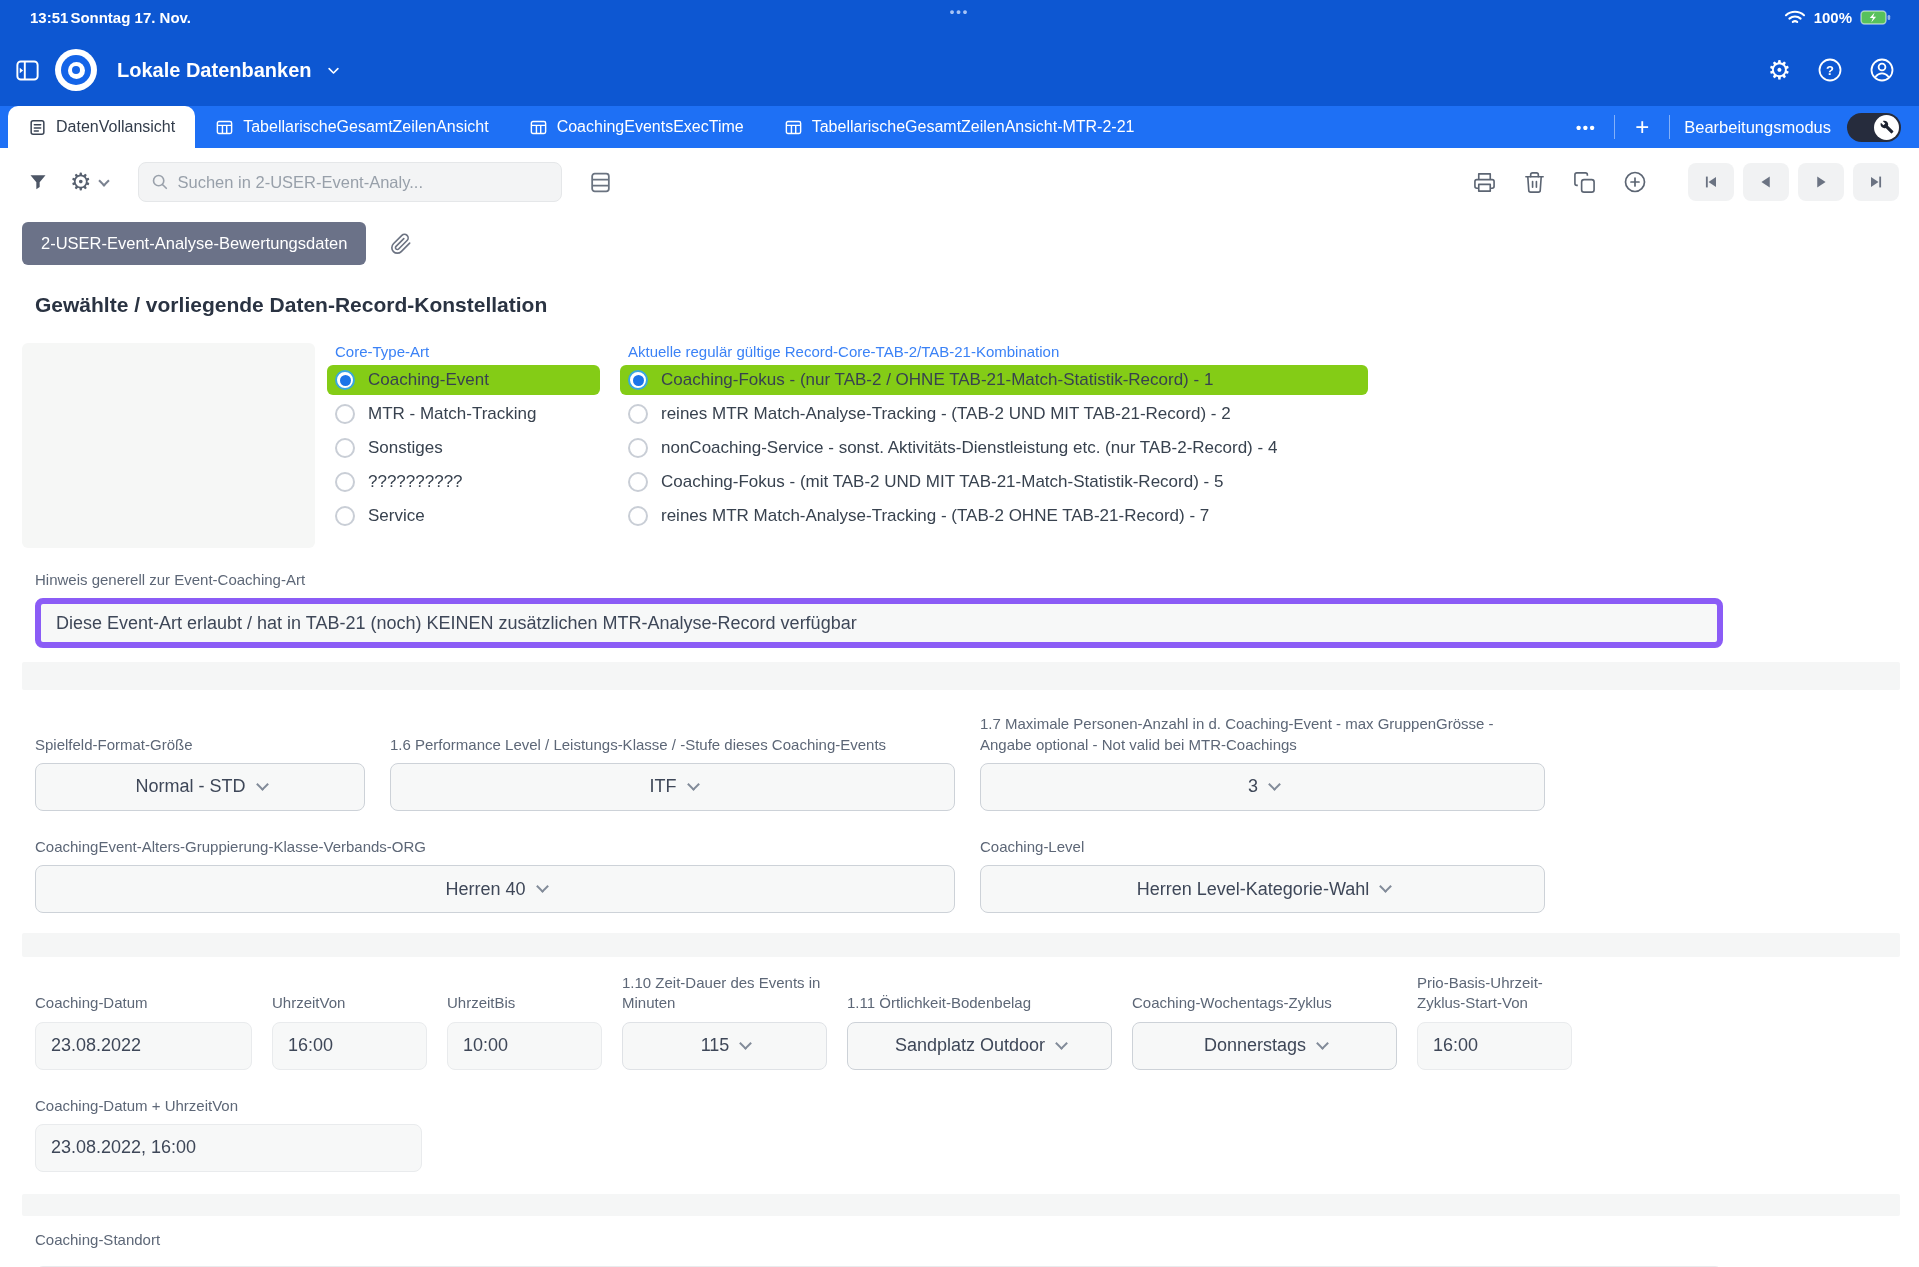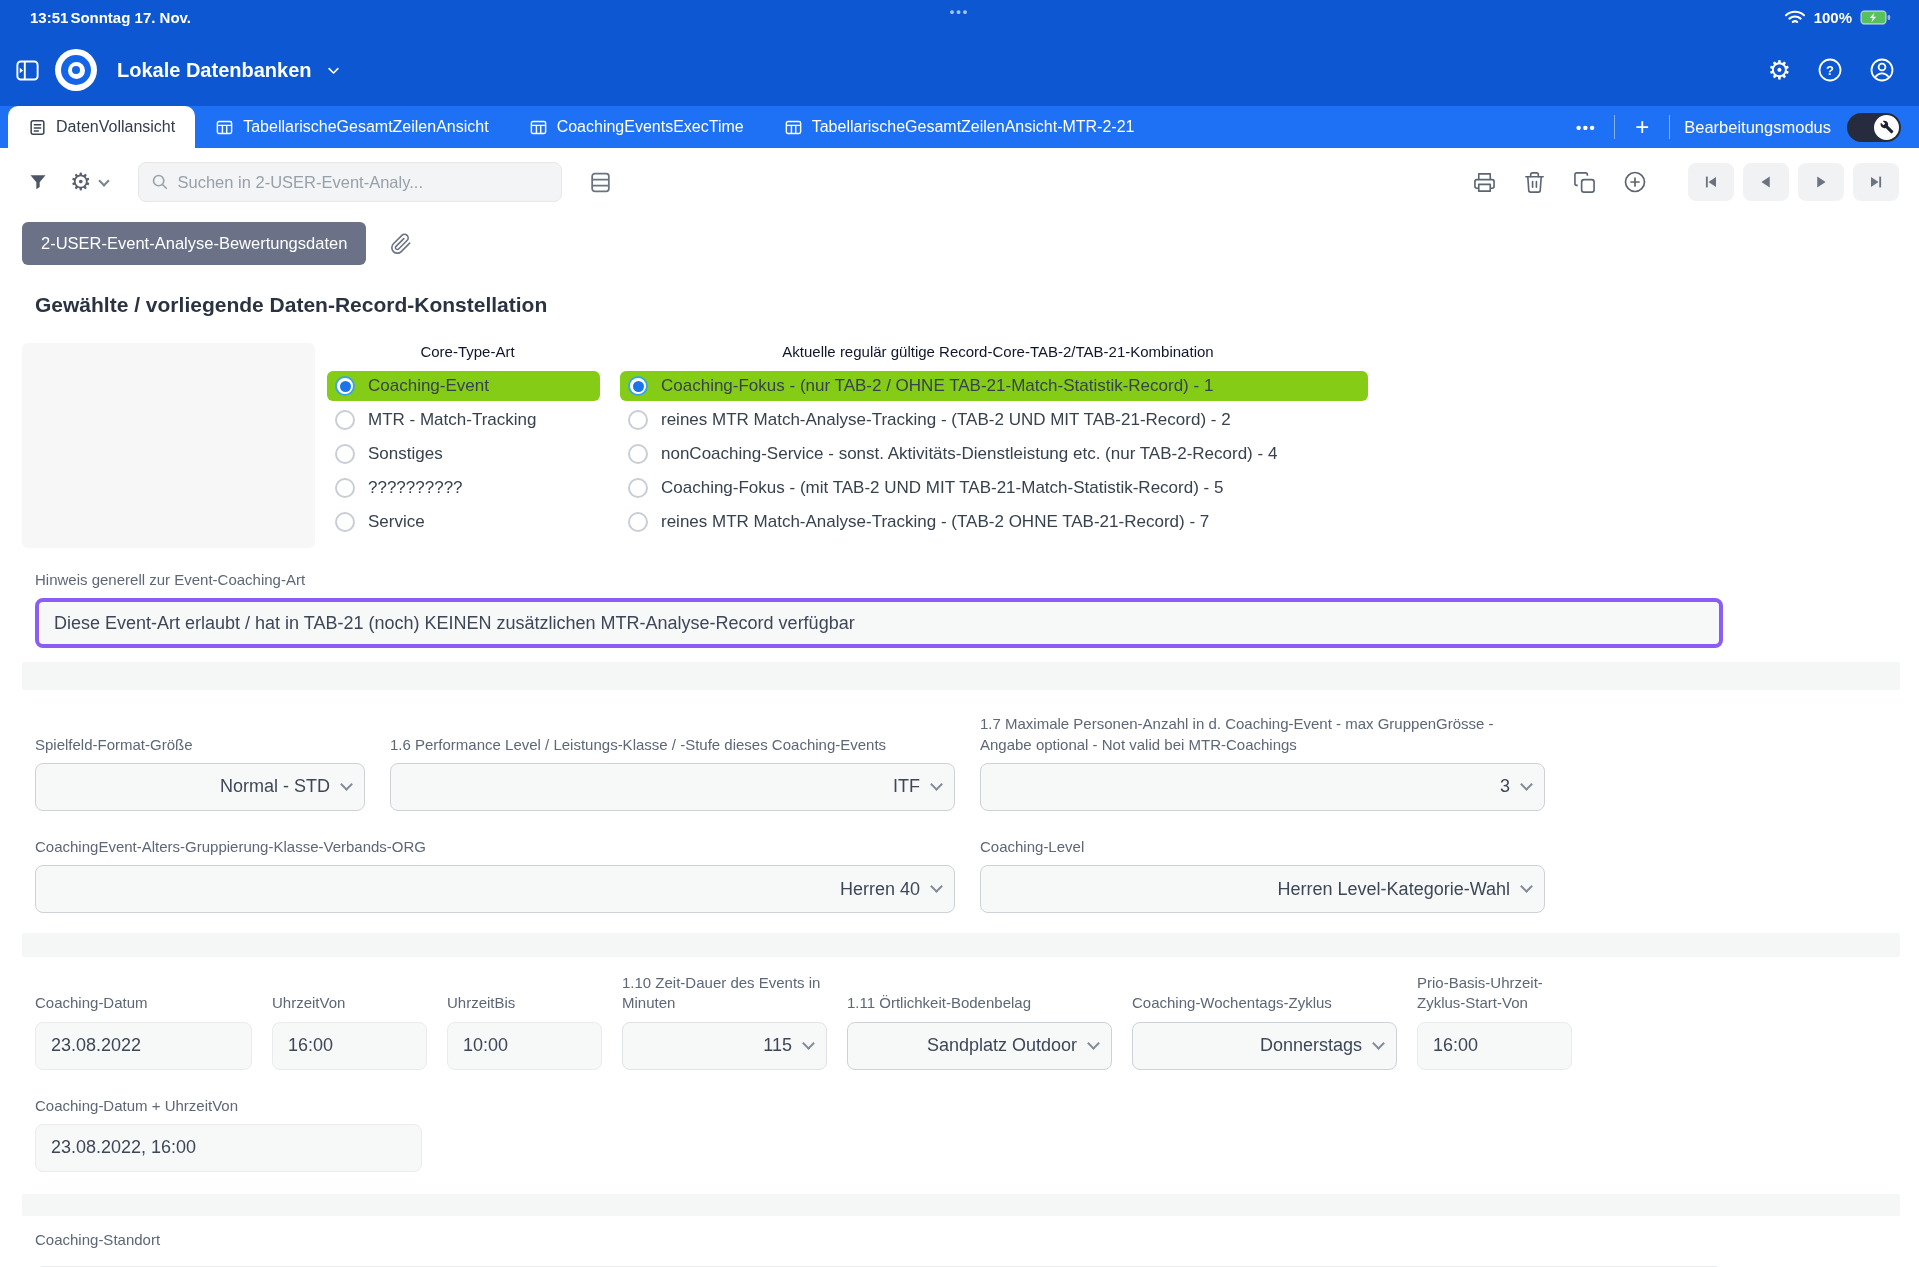--- a/index.html
+++ b/index.html
@@ -64,44 +64,44 @@
   .strip { background:#f5f6f6; margin-left:22px; width:1878px; border-radius:2px; }
 
   
   .content { flex:1; background:#fff; position:relative; }
   .section-title { margin:16px 0 0 35px; font-size:21px; font-weight:600; color:#2a3342; }
 
   .radio-zone { display:flex; margin-top:26px; padding-left:22px; }
   .img-placeholder { width:293px; height:205px; background:#f6f7f6; border-radius:6px; flex:none; }
   .rgroup { margin-left:12px; }
   .rgroup.g2 { margin-left:20px; }
-  .glabel { font-size:15px; color:#0f172a; margin-bottom:11px; padding-left:8px;text-align:center; }
+  .glabel { font-size:15px; color:#3b82f6; margin-bottom:5px; padding-left:8px; }
   .ropt { display:flex; align-items:center; gap:13px; height:30px; margin-bottom:4px;
     padding:0 14px 0 8px; border-radius:6px; font-size:17px; color:#38424f; white-space:nowrap; }
   .ropt.sel { background:#84cc16; }
   .rgroup.g1 .ropt.sel { width:273px; }
   .rgroup.g2 .ropt.sel { width:748px; }
   .radio { width:20px; height:20px; border-radius:50%; border:2px solid #c9ced6; background:#fff; flex:none;
     display:flex; align-items:center; justify-content:center; }
   .ropt.sel .radio { border-color:#39a7e0; }
   .radio .dot { width:11px; height:11px; border-radius:50%; background:#1b74e8; display:none; }
   .ropt.sel .radio .dot { display:block; }
 
   .field-label { font-size:15px; color:#5d6777; line-height:1.35; }
   .hint-block { margin:22px 0 0 35px; }
-  .hint-input { margin-top:8px; width:1688px; height:50px; background:#f7f8f8; border:4px solid #8b5cf6;
+  .hint-input { margin-top:8px; width:1688px; height:50px; background:#f7f8f8; border:6px solid #8b5cf6;
     border-radius:8px; display:flex; align-items:center; padding:0 15px; font-size:18px; color:#3e4758; }
 
   .form-row { display:flex; align-items:flex-end; padding-left:35px; }
   .fcol { display:flex; flex-direction:column; justify-content:flex-end; }
   .fcol .field-label { margin-bottom:8px; }
   .input, .dropdown { height:48px; background:#f7f8f8; border-radius:8px; display:flex; align-items:center;
     padding:0 15px; font-size:18px; color:#3e4758; white-space:nowrap; }
   .input { border:1px solid #e9ebed; }
-  .dropdown { border:1px solid #cdd2d8; justify-content:flex-end; padding-right:13px; }
+  .dropdown { border:1px solid #cdd2d8; justify-content:center; padding-right:13px; }
   .chev-dd { width:9px; height:9px; border-right:2px solid #828b99; border-bottom:2px solid #828b99;
     transform:rotate(45deg); margin-top:-5px; flex:none; margin-left:12px; }
 
   .standort-box { margin-top:8px; width:1688px; height:74px; background:#f7f8f8; border:1px solid #e9ebed;
     border-radius:8px; padding:12px 15px; font-size:18px; color:#3e4758; }
 
   svg { display:block; }
 </style>
 </head>
 <body>

